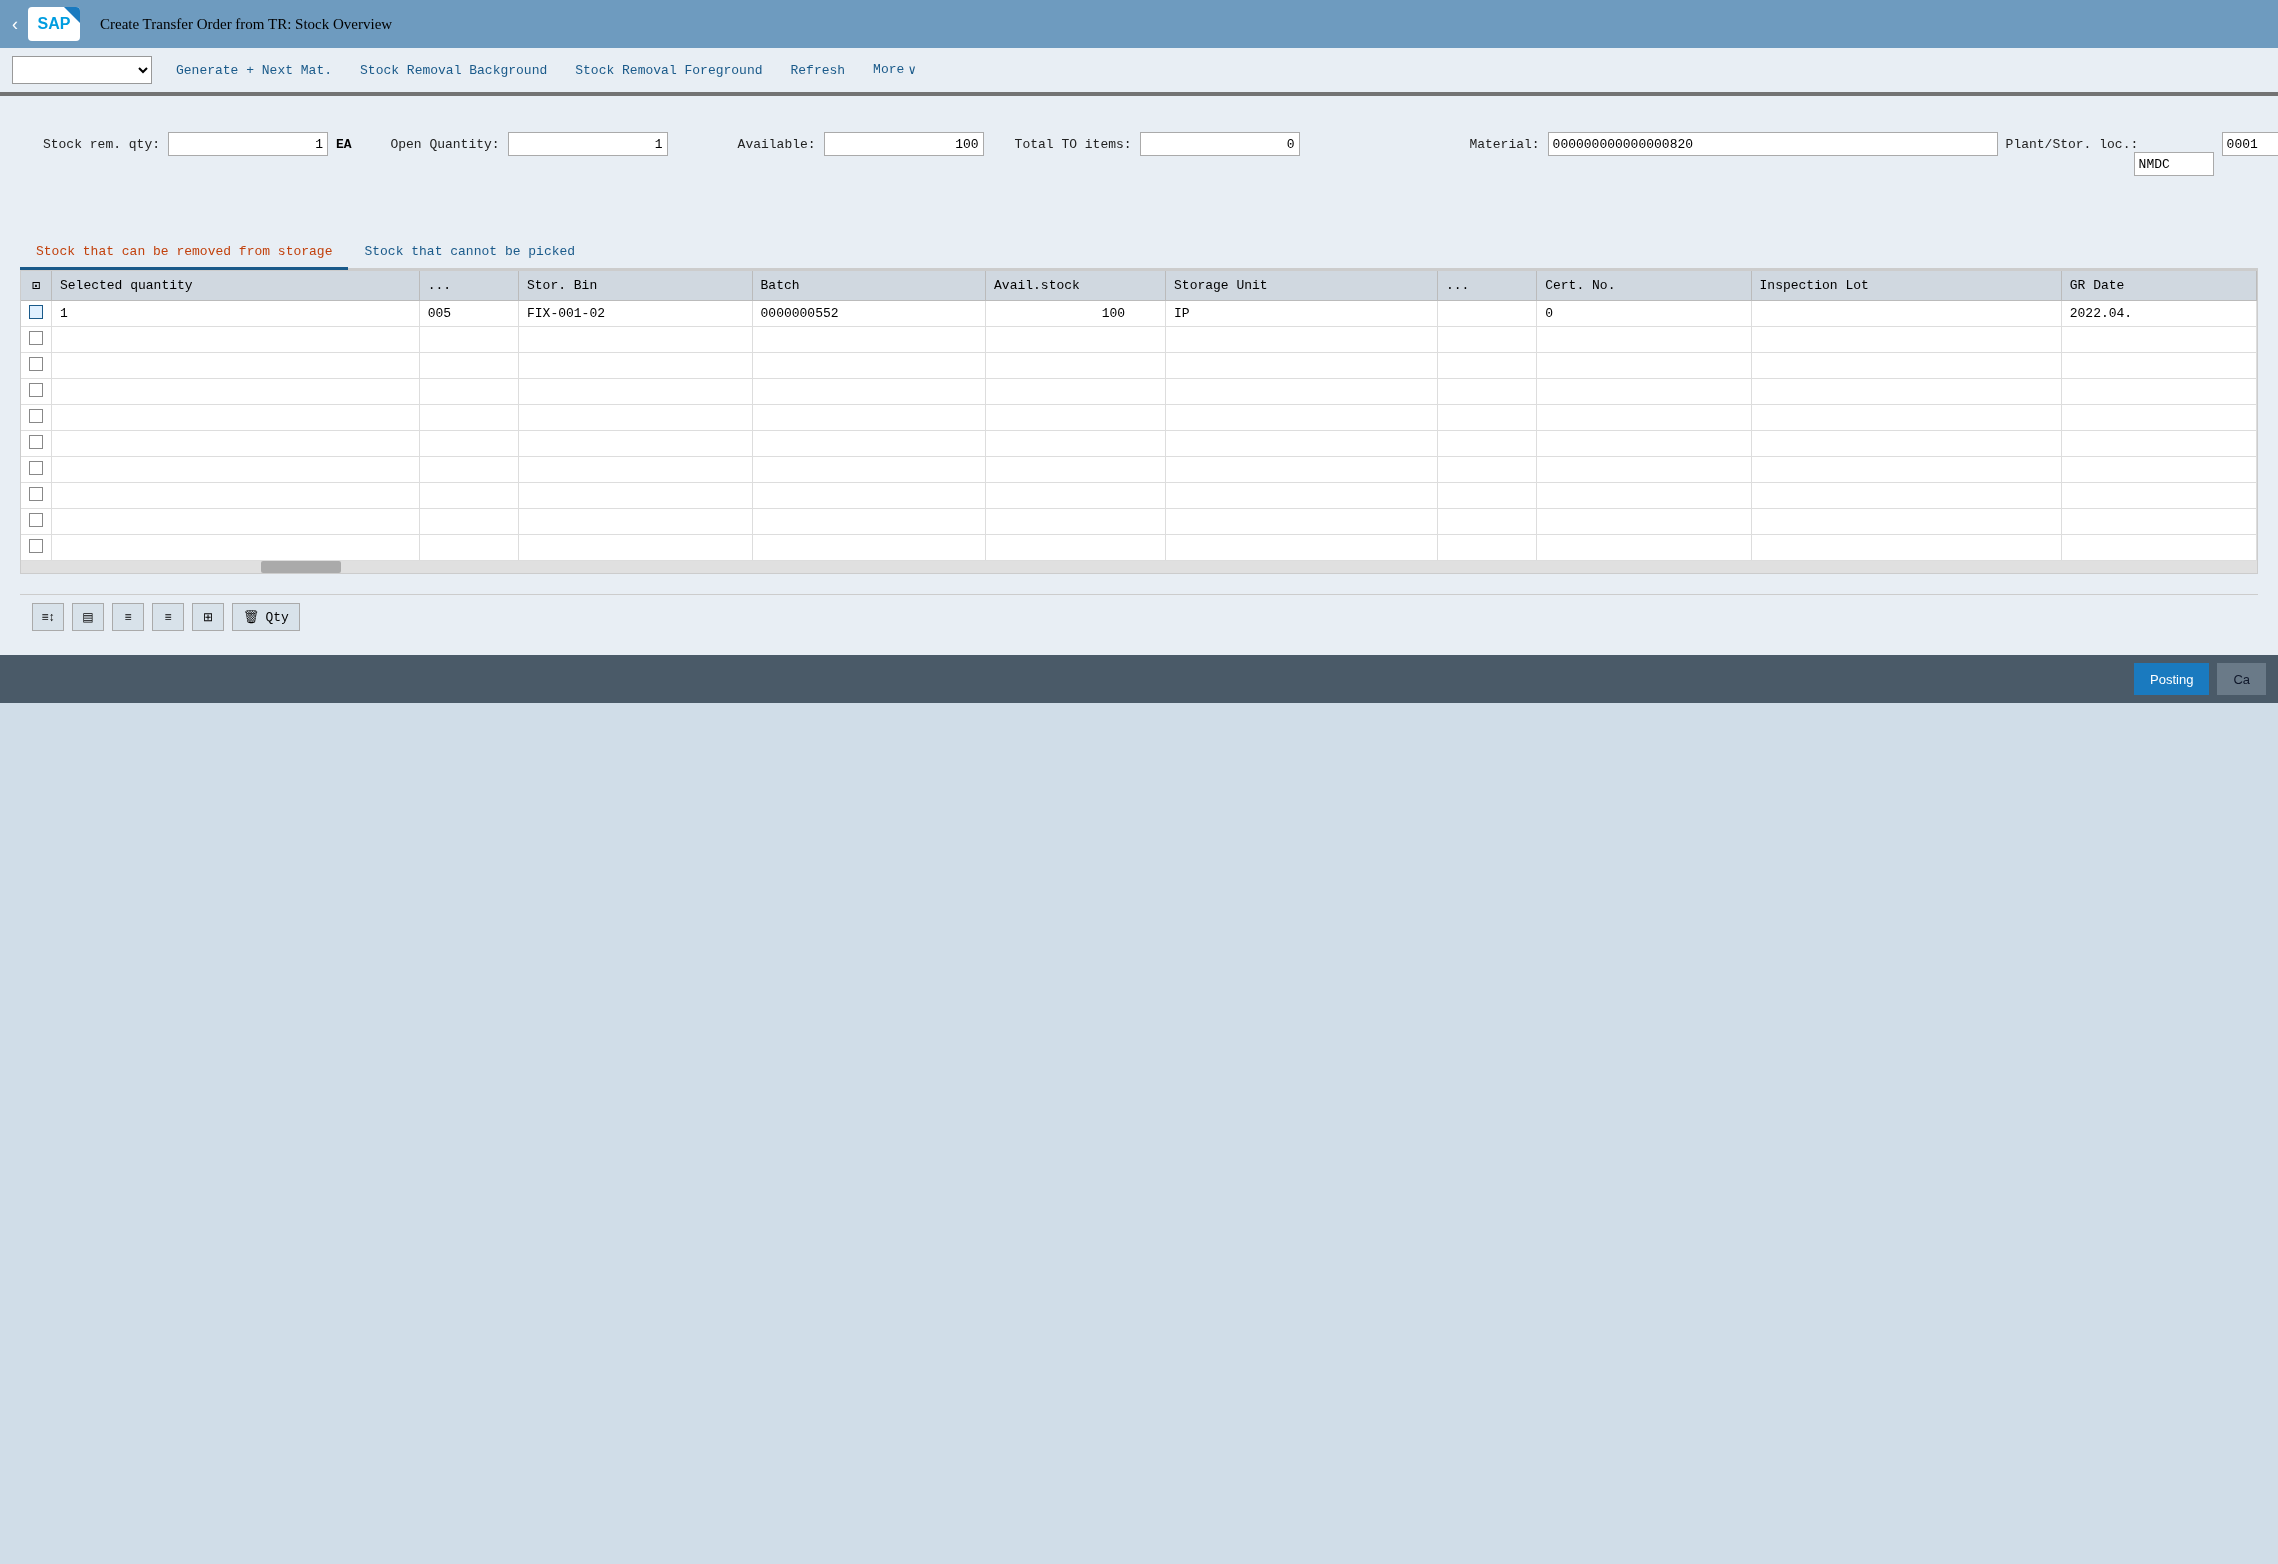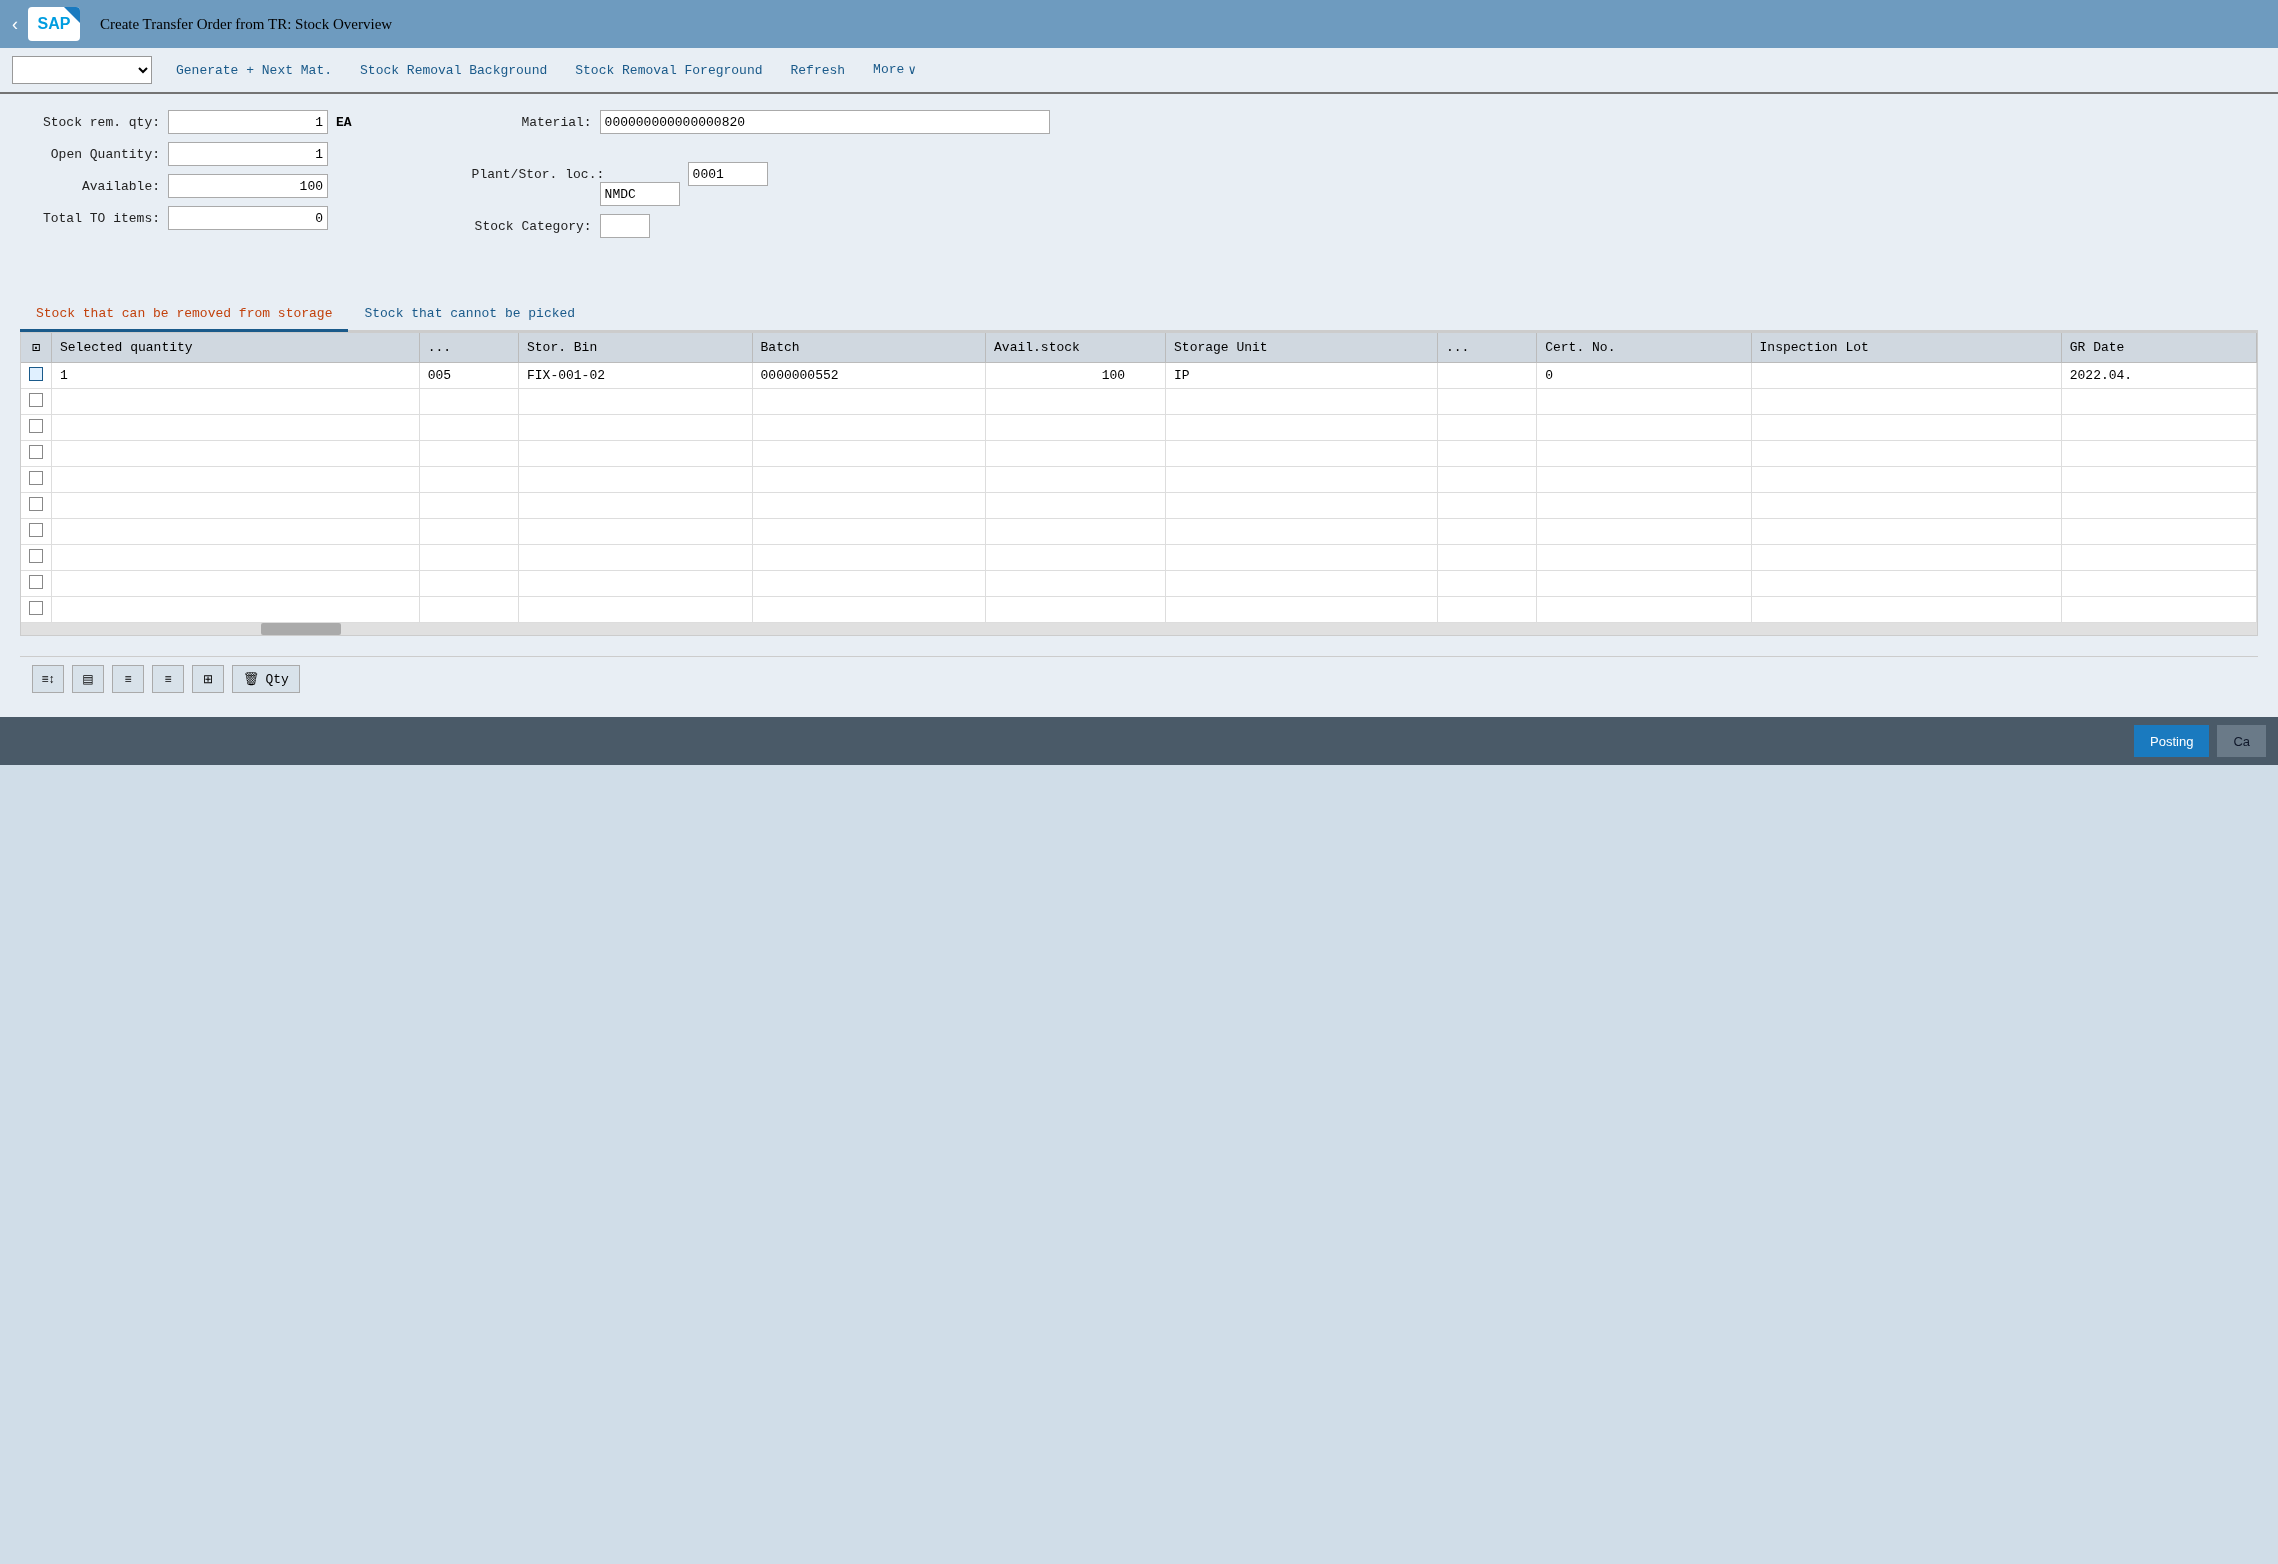--- a/index.html
+++ b/index.html
@@ -50,21 +50,21 @@
     .header-title {
       flex: 1;
       color: #000000;
       font-size: 15px;
       font-family: Liberation Serif, serif;
     }
 
     
     .toolbar {
       background: #e8eef4;
-      border-bottom: 2px solid #737373;
+      border-bottom: 4px solid #737373;
       padding: 8px 12px;
       display: flex;
       align-items: center;
       gap: 20px;
     }
     .toolbar-select {
       width: 140px;
       height: 28px;
       border: 1px solid #999;
       background: #fff;
@@ -93,22 +93,23 @@
     }
 
     
     .form-section {
       display: flex;
       gap: 40px;
       margin-bottom: 20px;
     }
     .form-left, .form-right {
       display: flex;
-      flex-direction: column;
+      flex-direction: row;
       gap: 8px;
+      justify-content: center;
     }
     .form-row {
       display: flex;
       align-items: center;
       gap: 8px;
     }
     .form-label {
       text-align: right;
       width: 140px;
       font-family: 'Courier New', monospace;

